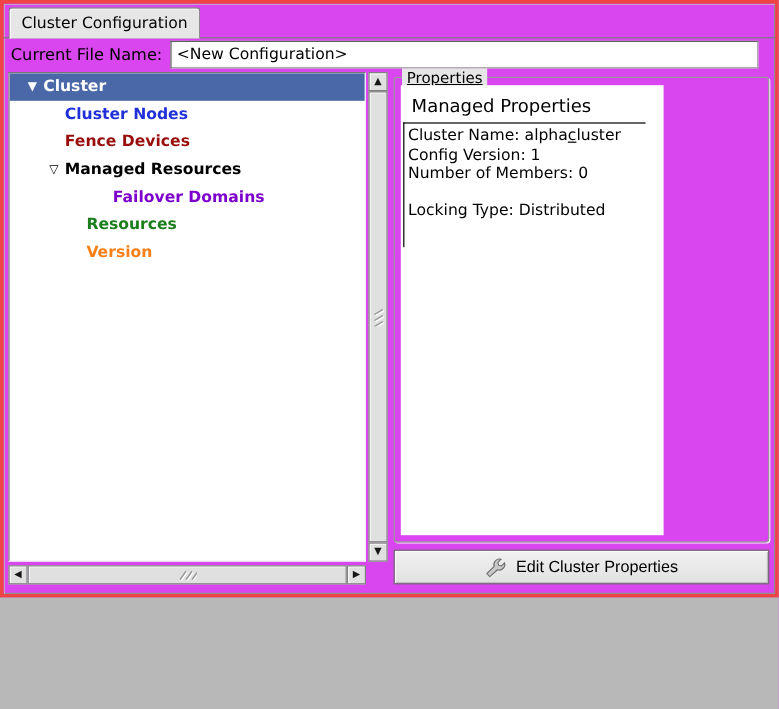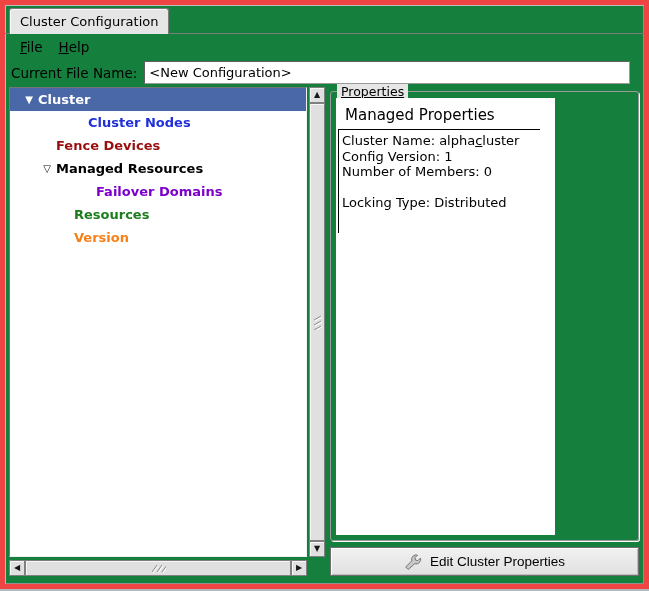--- a/index.html
+++ b/index.html
@@ -1,20 +1,20 @@
 <!DOCTYPE html>
 <html><head>
 <meta charset="utf-8">
 <style>
   html,body{margin:0;padding:0;background:#b8b8b8;}
   *{box-sizing:border-box;}
   .window{
-    width:649px;height:589px;
-    background:#15803d;
-    border:5px solid #ef4444;
+    width:649px;height:498px;
+    background:#d946ef;
+    border:3px solid #ef4444;
     box-shadow:inset 1px 1px 0 #bdbdbd, inset -1px -1px 0 #8f8f8f;
     font-family:"DejaVu Sans","Liberation Sans",sans-serif;
     color:#000;
     display:flex;flex-direction:column;
     position:relative;overflow:hidden;
   }
   
   .tabstrip{height:29px;position:relative;border-bottom:1px solid #7c7c7c;flex:0 0 29px;}
   .tab{
     position:absolute;left:4px;top:3px;bottom:-1px;
@@ -100,42 +100,38 @@
 </style>
 </head>
 <body>
 
 <div class="window">
 
   <div class="tabstrip">
     <div class="tab"><span>Cluster Configuration</span></div>
   </div>
 
-  <div class="menubar">
-    <span class="menu-item">File</span>
-    <span class="menu-item">Help</span>
-  </div>
 
   <div class="filebar">
     <span class="filebar-label">Current File Name:</span>
     <input class="file-entry" readonly="" value="&lt;New Configuration&gt;" style="">
   </div>
 
   <div class="main">
 
     <div class="left-pane">
       <div class="tree-area">
         <div class="tree-viewport" id="tree">
             <div class="tree-row selected" style="padding-left: 10px; background: rgb(74, 104, 168);">
               <span class="expander" style="color: rgb(255, 255, 255);">▼</span>
               <span class="tree-label" style="color: rgb(255, 255, 255);">Cluster</span>
             </div>
             <div class="tree-row" style="padding-left: 28px;">
               <span class="expander" style="color: rgb(0, 0, 0);"></span>
-              <span class="tree-label" style="color: rgb(32, 48, 216); margin-left: 32px;">Cluster Nodes</span>
+              <span class="tree-label" style="color: rgb(32, 48, 216);">Cluster Nodes</span>
             </div>
             <div class="tree-row" style="padding-left: 28px;">
               <span class="expander" style="color: rgb(0, 0, 0);"></span>
               <span class="tree-label" style="color: rgb(153, 13, 13); text-align: right;">Fence Devices</span>
             </div>
             <div class="tree-row" style="padding-left: 28px;">
               <span class="expander" style="color: rgb(0, 0, 0);">▽</span>
               <span class="tree-label" style="color: rgb(0, 0, 0);">Managed Resources</span>
             </div>
             <div class="tree-row" style="padding-left: 68px;">

